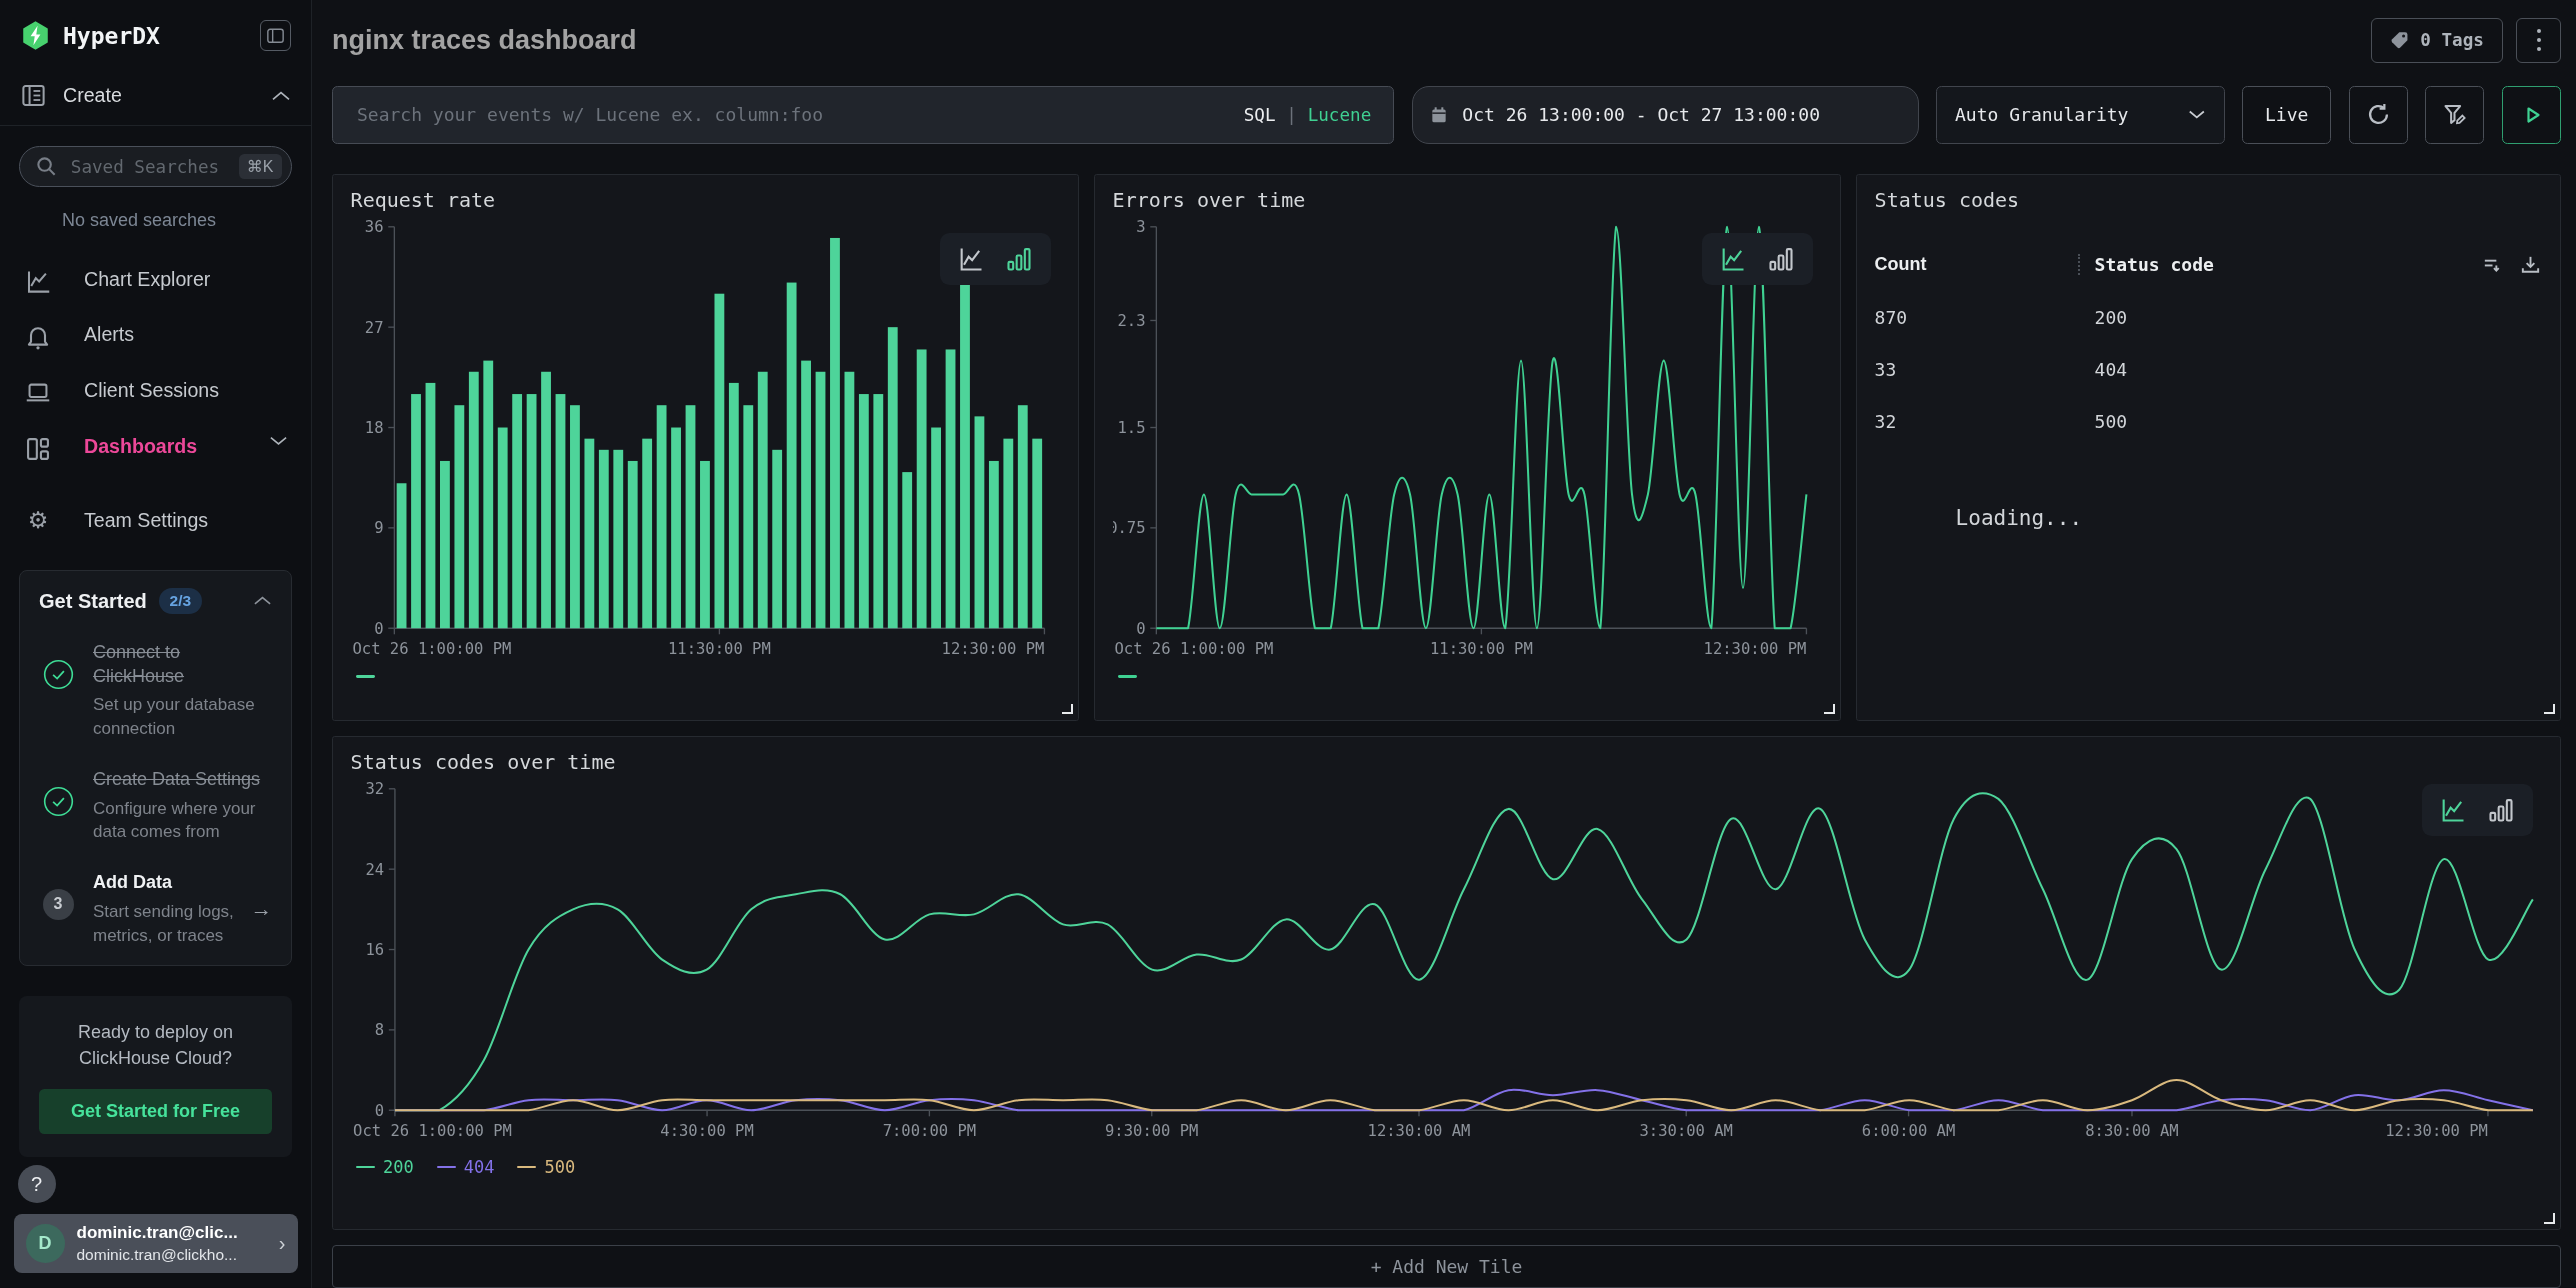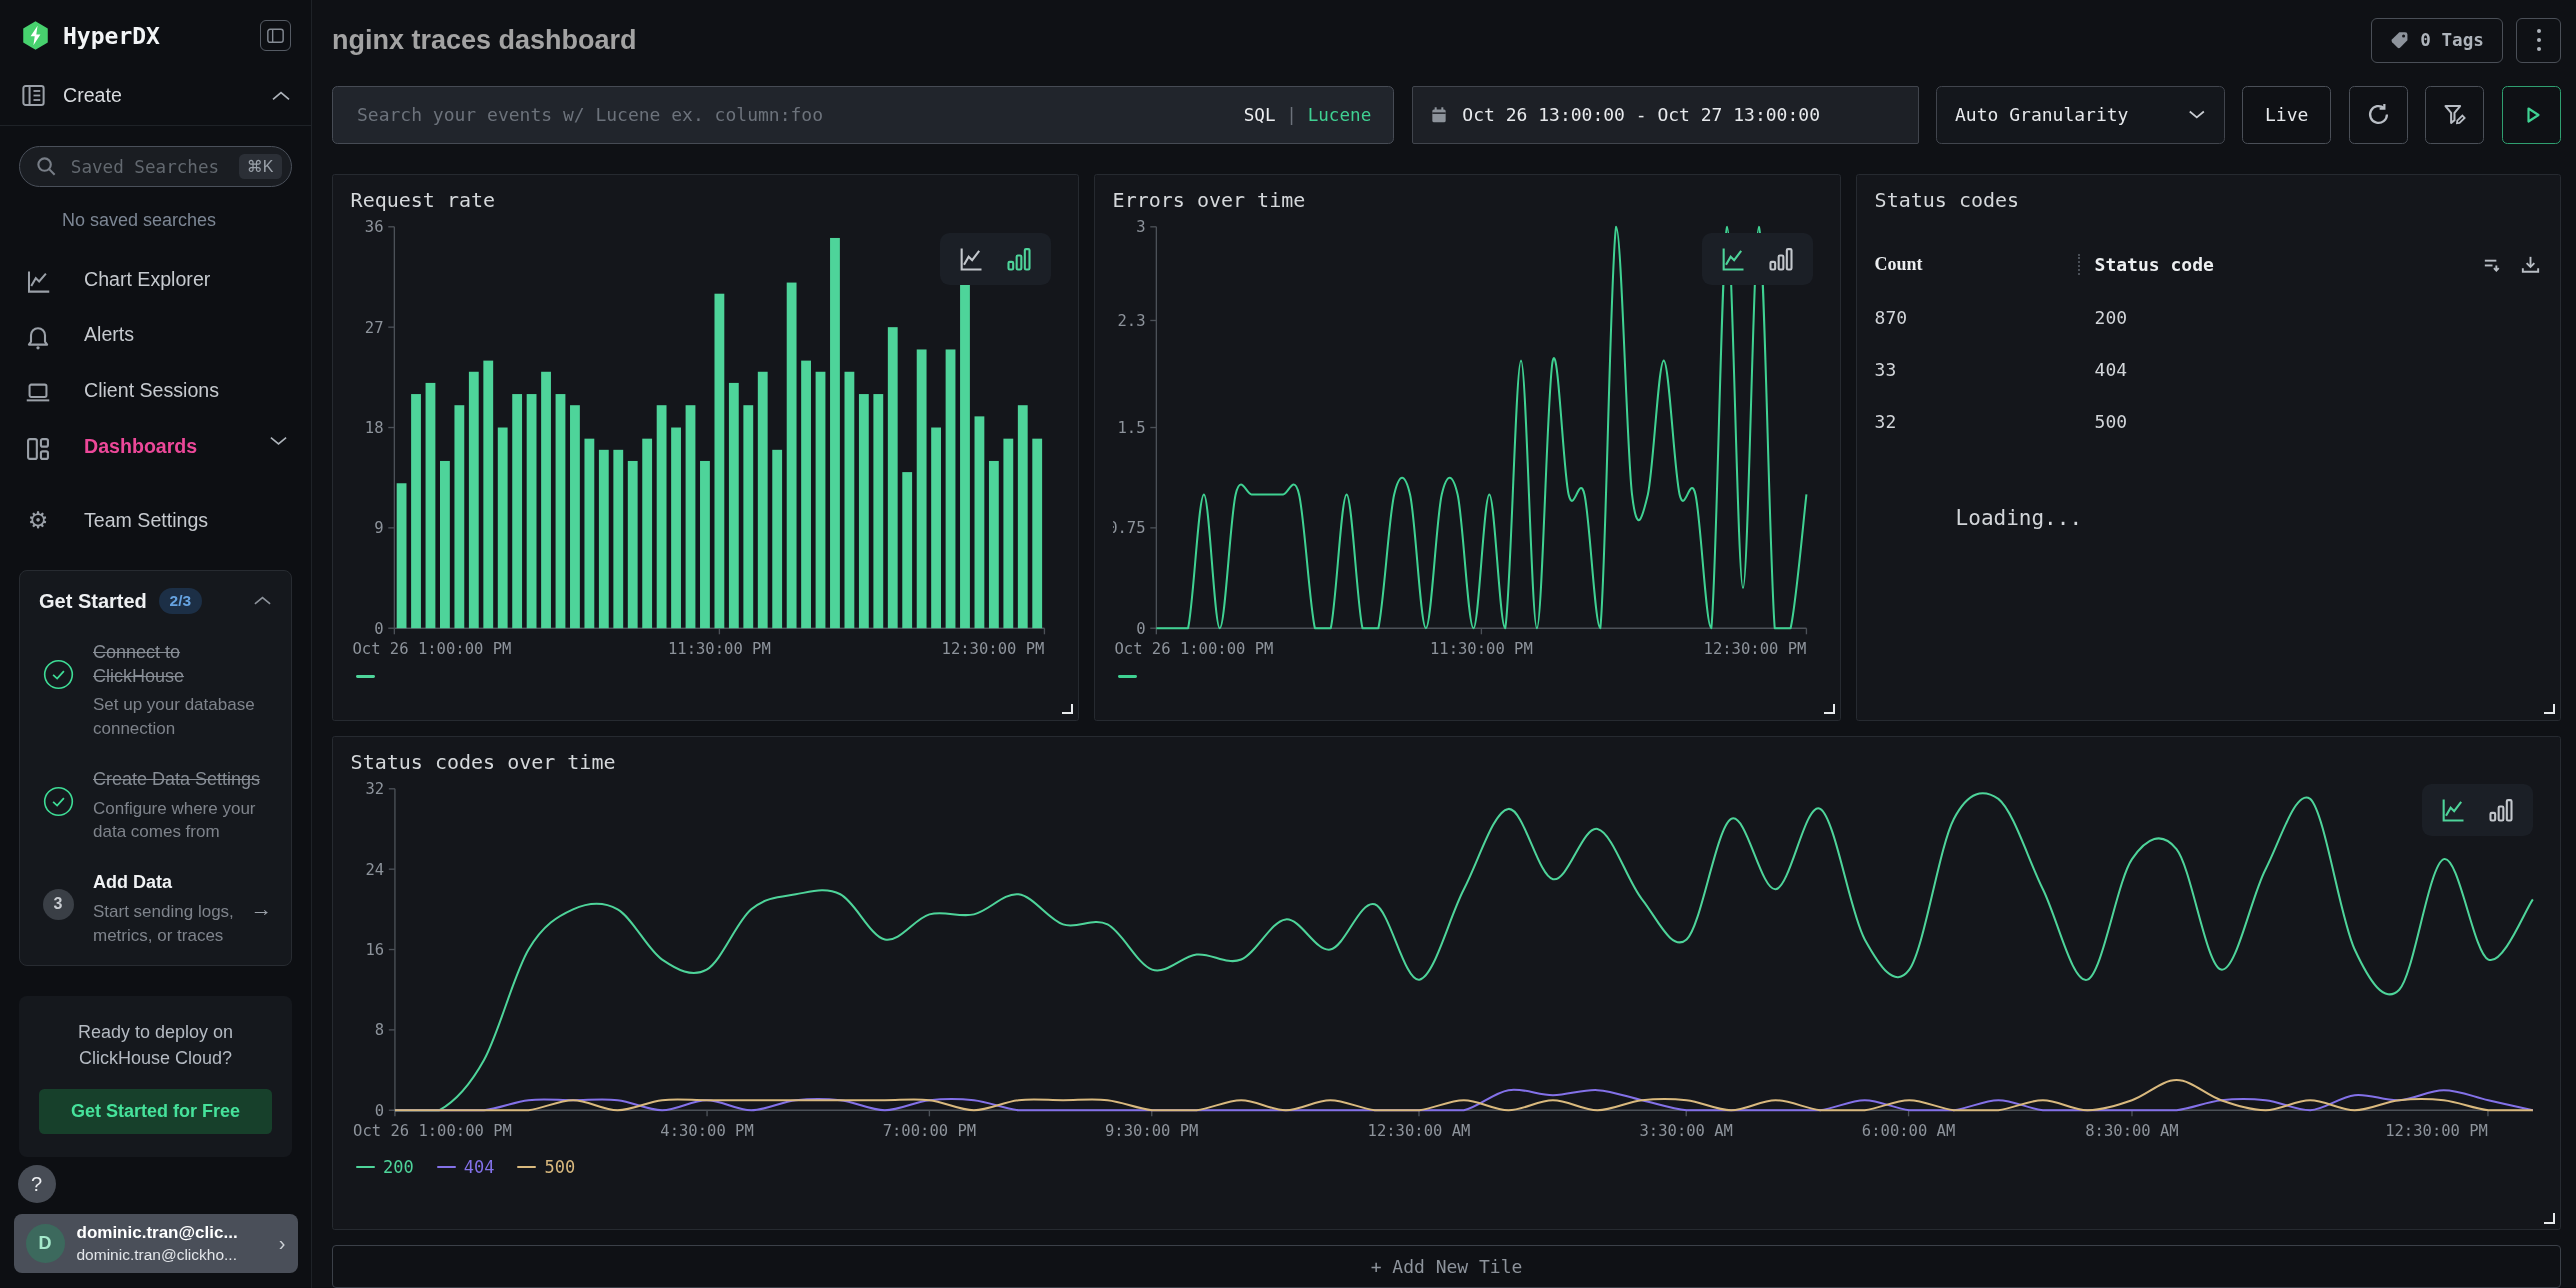--- a/index.html
+++ b/index.html
@@ -60,21 +60,21 @@
   .kebab-btn i{width:4px;height:4px;border-radius:50%;background:#aeb4bb;}
 
   .toolbar{display:flex;gap:17.6px;margin-top:23px;height:59px;align-items:stretch;}
   .search-box{flex:1;display:flex;align-items:center;background:#21252c;border:1.4px solid #464b54;border-radius:5.4px;padding:0 22px;min-width:0;}
   .search-box input{flex:1;background:none;border:none;outline:none;font-family:"DejaVu Sans Mono",monospace;font-size:18px;color:#c7ccd2;min-width:0;}
   .search-box input::placeholder{color:#6c727b;}
   .lang-toggle{display:flex;gap:10.8px;align-items:center;font-family:"DejaVu Sans Mono",monospace;font-size:17.6px;}
   .lang-sql{color:#eceef0;cursor:pointer;}
   .lang-sep{color:#6c727b;}
   .lang-lucene{color:#3fd192;cursor:pointer;}
-  .date-box{display:flex;align-items:center;gap:13.5px;width:473px;background:#1d2026;border:1.4px solid #41454d;border-radius:2px;padding:0 16px;cursor:pointer;}
+  .date-box{display:flex;align-items:center;gap:13.5px;width:473px;background:#1d2026;border:1.4px solid #41454d;border-radius:17px;padding:0 16px;cursor:pointer;}
   .date-box .txt{font-family:"DejaVu Sans Mono",monospace;font-size:18px;color:#e7e9ec;white-space:nowrap;}
   .gran-box{display:flex;align-items:center;justify-content:space-between;width:251px;background:#14171c;border:1.4px solid #41454d;border-radius:5.4px;padding:0 17.6px;cursor:pointer;}
   .gran-box .txt{font-family:"DejaVu Sans Mono",monospace;font-size:18px;color:#e7e9ec;}
   .live-btn{width:89px;background:none;border:1.4px solid #4a4f57;border-radius:5.4px;color:#e7e9ec;font-family:"DejaVu Sans Mono",monospace;font-size:18px;cursor:pointer;}
   .icon-btn{width:59px;background:none;border:1.4px solid #4a4f57;border-radius:5.4px;display:flex;align-items:center;justify-content:center;cursor:pointer;}
   .icon-btn.play{border-color:#2f9f70;}
 
   .grid1{display:flex;gap:15px;margin-top:30px;height:554px;}
   .panel{background:#14161b;border:0.7px solid #262a30;border-radius:2.7px;position:relative;padding:13.5px 17.6px;box-sizing:border-box;}
   .panel::after{content:"";position:absolute;right:5.4px;bottom:5.4px;width:8.8px;height:8.8px;border-right:2.7px solid #e8eaed;border-bottom:2.7px solid #e8eaed;}
@@ -85,21 +85,21 @@
   .chart-toggle{position:absolute;top:58px;right:27px;background:#1b1f26;border-radius:9.5px;padding:12px 17.6px;display:flex;gap:20px;align-items:center;}
   .legend-row{display:flex;gap:23px;align-items:center;margin-top:10.8px;margin-left:5.4px;font-family:"DejaVu Sans Mono",monospace;font-size:17px;}
   .legend-row .item{display:flex;gap:8px;align-items:center;}
   .legend-row .dash{width:19px;height:2.7px;border-radius:1.4px;}
 
   .grid2{margin-top:15px;height:501px;}
   .grid2 .panel{width:100%;height:100%;}
 
   
   .t-head{display:flex;align-items:center;margin-top:41px;}
-  .t-head .c1{width:203px;font-family:Liberation Serif, serif;font-weight:bold;font-size:18px;color:#eceef0;}
+  .t-head .c1{width:203px;font-family:Liberation Sans, sans-serif;font-weight:bold;font-size:18px;color:#eceef0;}
   .t-head .c2{flex:1;font-family:"DejaVu Sans Mono",monospace;font-weight:bold;font-size:18px;color:#eceef0;border-left:2px dotted #4a4f57;padding-left:15px;}
   .t-head-icons{display:flex;gap:15px;align-items:center;}
   .t-body .t-row{display:flex;margin-top:31px;font-family:"DejaVu Sans Mono",monospace;font-size:18px;color:#d2d5d9;}
   .t-body .t-row .c1{width:203px;}
   .t-body .t-row .c2{flex:1;padding-left:17px;}
   .loading-txt{margin:74px 0 0 81px;font-family:"DejaVu Sans Mono",monospace;font-size:21px;color:#d2d5d9;}
 
   .add-tile{margin-top:15px;height:43px;border:1.4px solid #3b4048;border-radius:4px;background:none;color:#8d939b;font-family:"DejaVu Sans Mono",monospace;font-size:18px;padding-top:1.4px;cursor:pointer;width:100%;}
 
   svg text{font-family:"DejaVu Sans Mono",monospace;}

